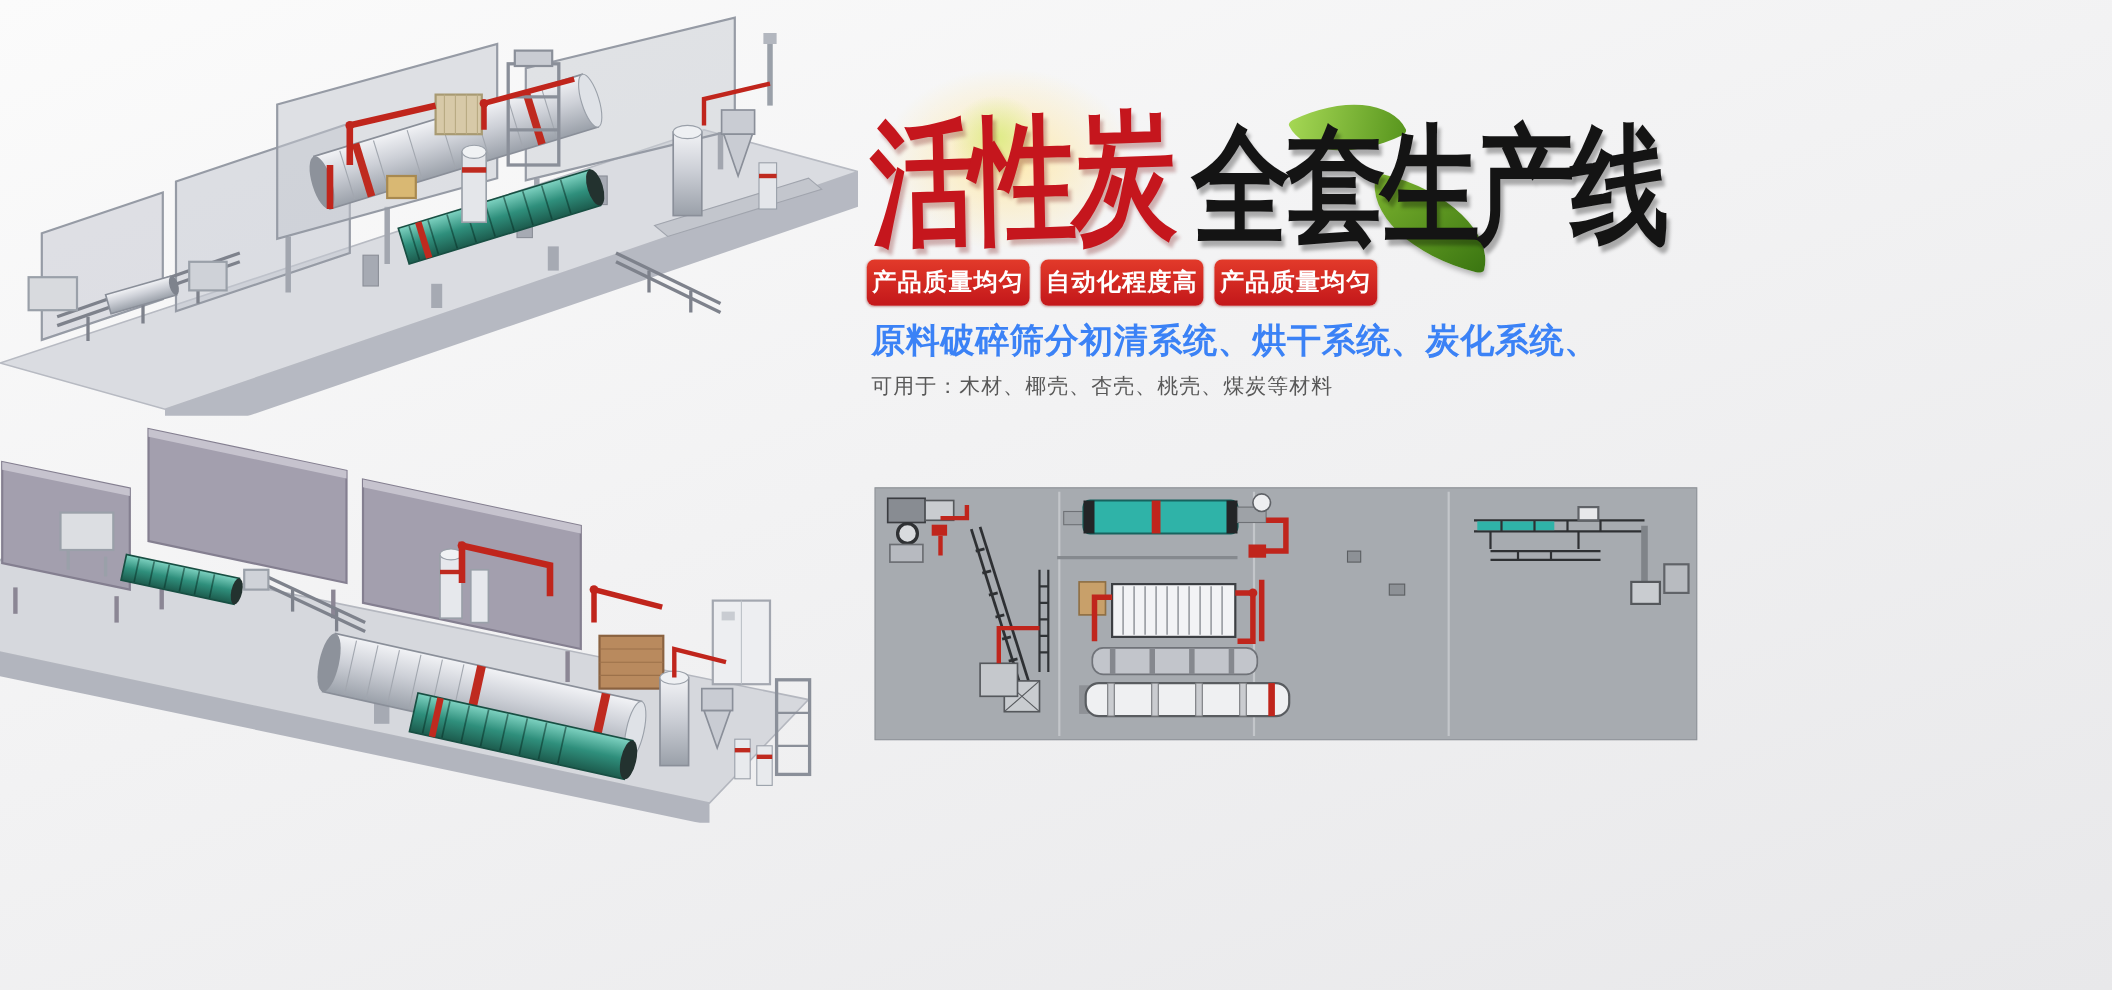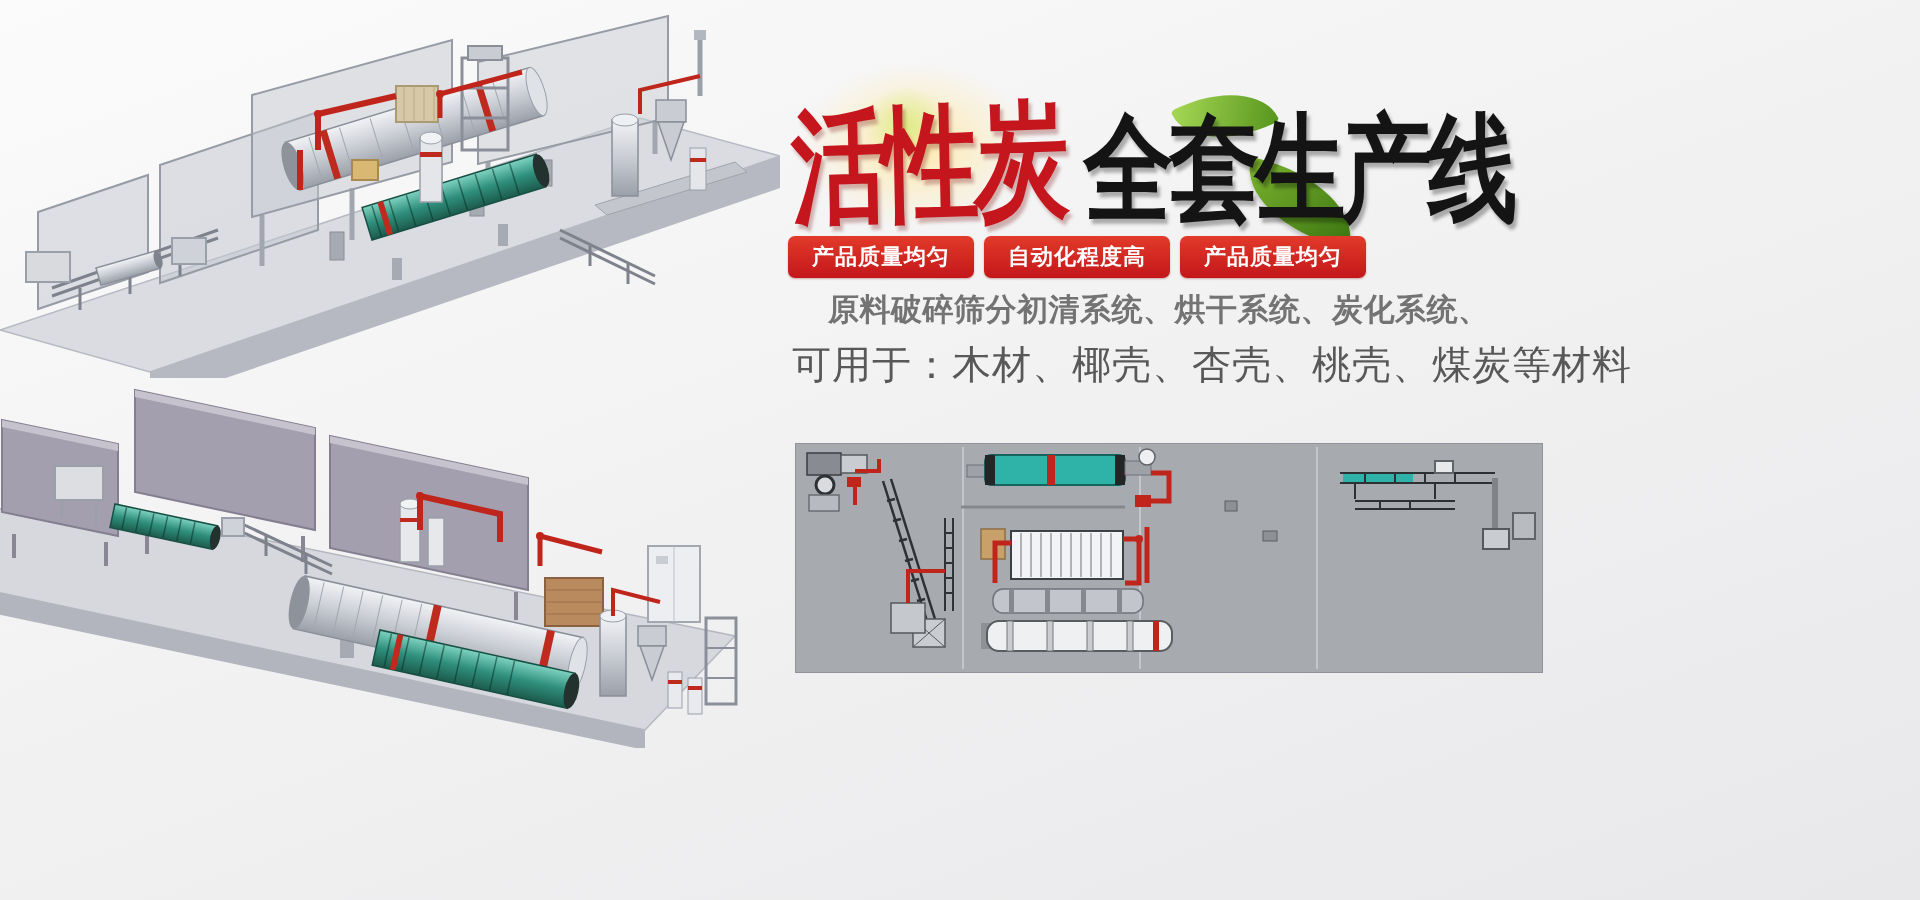--- a/index.html
+++ b/index.html
@@ -30,28 +30,28 @@
     font-family:"DejaVu Serif","Liberation Serif",serif; font-weight:900;
     transform-origin:left top; }
   .t-red { font-size:96px; color:#c5161d; letter-spacing:-5px;
     transform:scaleY(1.3) rotate(-1.5deg);
     text-shadow:3px 4px 3px rgba(120,15,15,.3); }
   .t-black { font-size:90px; color:#141414; letter-spacing:-4px; margin-left:16px;
     transform:scaleY(1.3);
     text-shadow:3px 4px 3px rgba(0,0,0,.3); }
 
   .badges { position:absolute; left:2px; top:236px; display:flex; gap:10px; }
-  .badge { display:inline-block; height:42px; line-height:42px; padding:0 24px;
+  .badge { display:inline-block; height:42px; line-height:42px; padding:0 5px;
     background:linear-gradient(#e23a2a,#c3171a); color:#ffffff;
     font-size:22px; font-weight:700; border-radius:7px; letter-spacing:1px;
     box-shadow:0 1px 2px rgba(130,20,15,.35); }
 
   .desc { position:absolute; left:6px; top:291px; }
-  .desc-bold { font-size:31px; font-weight:700; color:#737373; line-height:38px; letter-spacing:.5px;margin-left:36px; }
-  .desc-gray { font-size:39px; font-weight:400; color:#585858; margin-top:9px; letter-spacing:1px; }
+  .desc-bold { font-size:31px; font-weight:700; color:#3b82f6; line-height:38px; letter-spacing:.5px; }
+  .desc-gray { font-size:19px; font-weight:400; color:#585858; margin-top:9px; letter-spacing:1px; }
 
   .panel { position:absolute; left:9px; top:443px; }
 </style>
 </head>
 <body>
 
 <div class="banner">
 
   <svg class="scene-top" width="780" height="378" viewBox="0 0 780 378">
     <defs>

